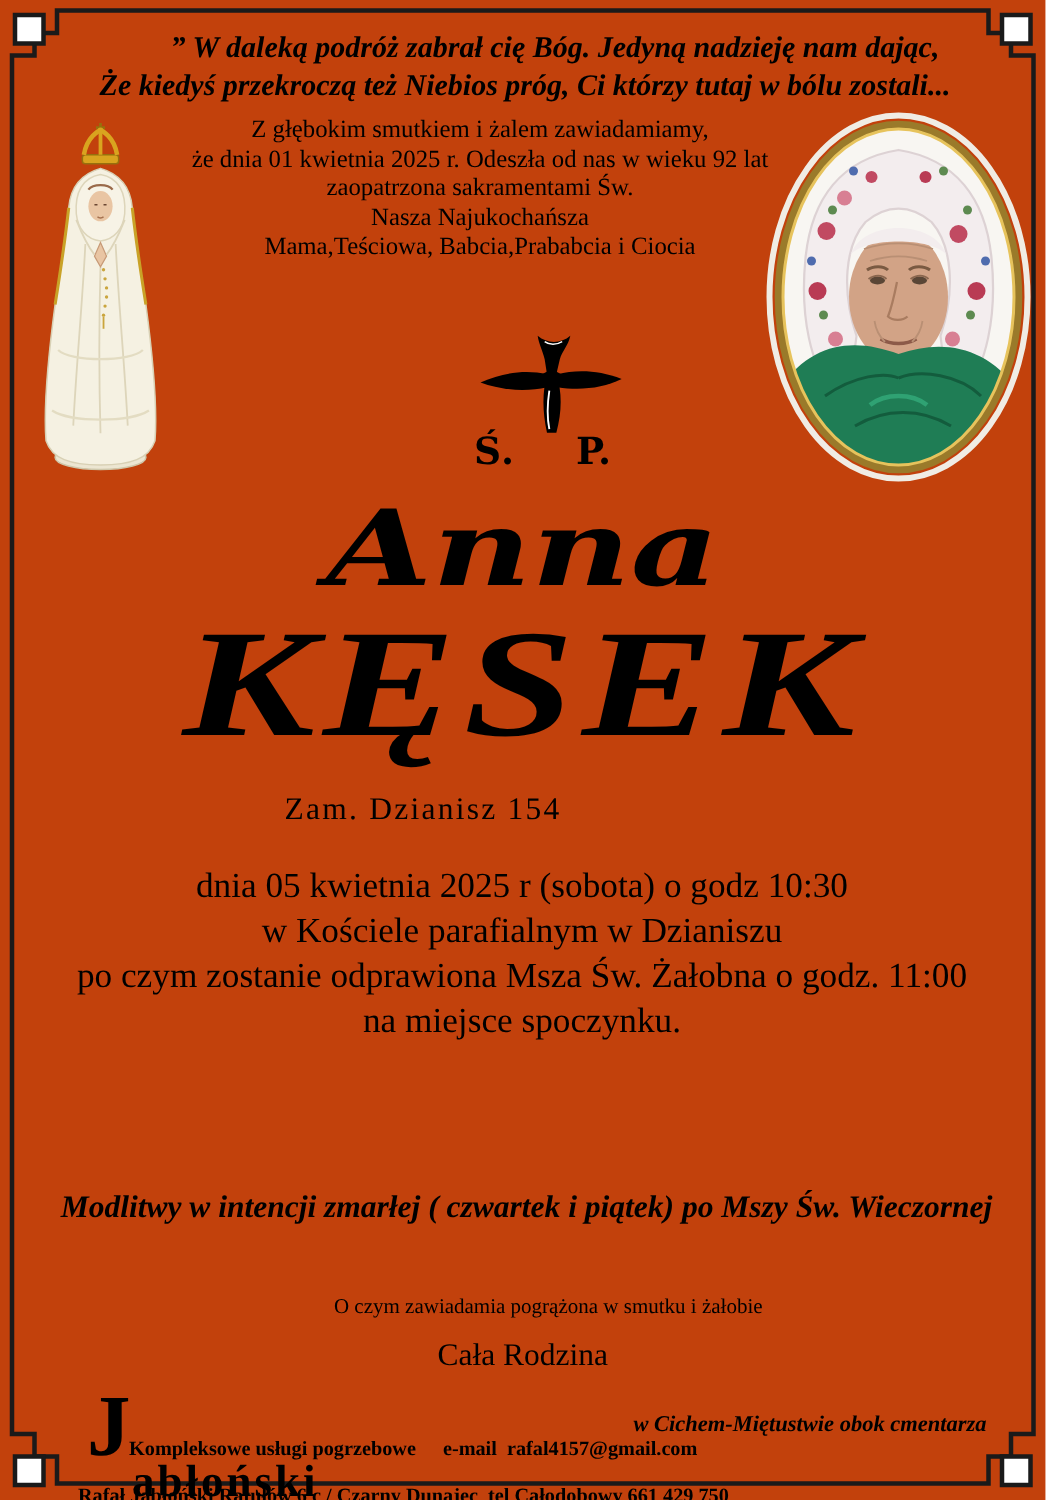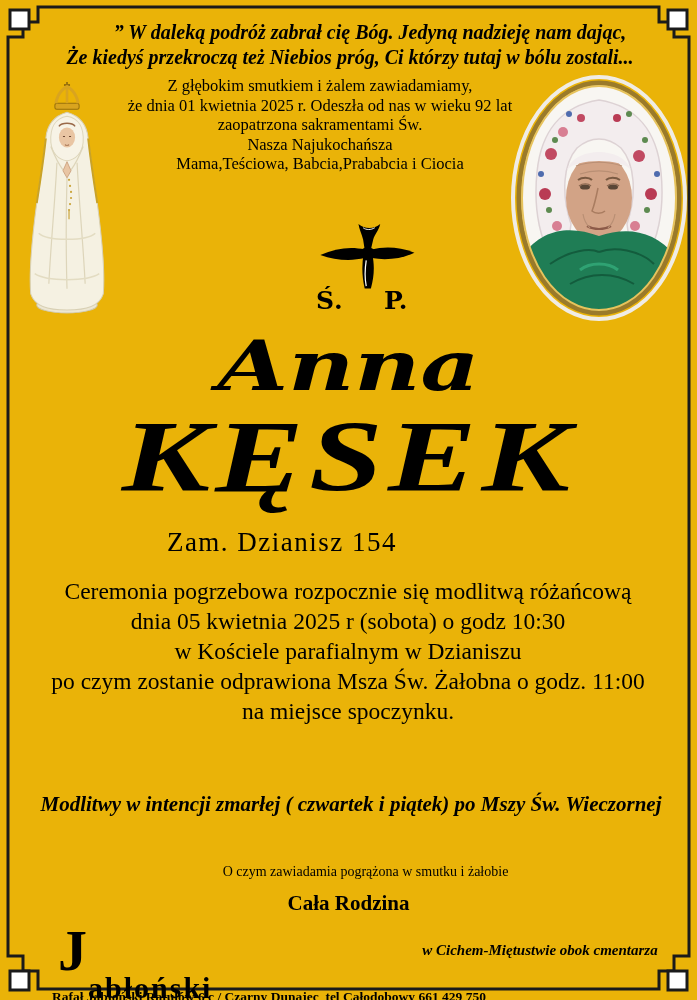--- a/index.html
+++ b/index.html
@@ -1,19 +1,19 @@
 <!DOCTYPE html>
 <html lang="pl"><head>
 <meta charset="utf-8">
 <style>
   html,body{margin:0;padding:0;background:#ffffff;}
   .page{
     position:relative;
     width:697px;height:1000px;
-    background:#eab308;
+    background:#c2410c;
     font-family:"Liberation Serif", serif;
     color:#000;
     overflow:hidden;
   }
   .abs{position:absolute;}
   .center{text-align:center;}
   .nowrap{white-space:nowrap;}
   .pre{white-space:pre-wrap;}
 
   .frame-svg{position:absolute;left:0;top:0;}
@@ -38,28 +38,28 @@
     font-size:70px;line-height:80px;
     transform:scaleX(1.3);transform-origin:center;
   }
   .last-name{
     left:0;top:398px;width:697px;
     font-weight:bold;font-style:italic;
     font-size:102px;line-height:118px;
     letter-spacing:4px;
     transform:scaleX(1.3);transform-origin:center;
   }
-  .residence{left:0;top:527px;width:564px;font-size:27px;letter-spacing:1.5px;}
+  .residence{left:0;top:527px;width:564px;font-size:21px;letter-spacing:1.5px;}
 
   .ceremony{left:18px;top:576px;width:660px;font-size:23.5px;line-height:30px;}
 
   .prayers{left:8px;top:789px;width:686px;font-weight:bold;font-style:italic;font-size:21px;line-height:30px;}
 
   .closing1{left:0;top:864px;width:697px;font-size:14px;margin-left:17px;}
-  .closing2{left:0;top:891px;width:697px;font-size:21px;font-weight:bold;}
+  .closing2{left:0;top:891px;width:697px;font-size:21px;font-weight:normal;}
 
   .brand-j{left:58px;top:922px;font-size:58px;line-height:58px;font-weight:bold;}
   .brand-rest{left:88px;top:928px;font-size:30px;line-height:32px;font-weight:bold;letter-spacing:2px;margin-top:44px;}
   .services-row{left:86px;top:958px;font-size:13.5px;font-weight:bold;}
   .services-row .email{margin-left:18px;}
   .address{left:52px;top:973px;font-size:13.5px;font-weight:bold;margin-top:16px;}
 
   .footer-right{left:400px;top:940px;width:280px;text-align:center;font-weight:bold;font-style:italic;font-size:16px;line-height:21px;}
   .footer-right .fr2{font-size:15px;}
 </style>
@@ -181,35 +181,37 @@
     </svg>
   </div>
   <span class="abs sp sp-l">Ś.</span>
   <span class="abs sp sp-r">P.</span>
 
   <div class="abs first-name center nowrap">Anna</div>
   <div class="abs last-name center nowrap">KĘSEK</div>
   <div class="abs residence center nowrap">Zam. Dzianisz 154</div>
 
   <div class="abs ceremony center">
-    <div class="nowrap">Ceremonia pogrzebowa rozpocznie się modlitwą różańcową</div>
     <div class="nowrap">dnia 05 kwietnia 2025 r (sobota) o godz 10:30</div>
     <div class="nowrap">w Kościele parafialnym w Dzianiszu</div>
     <div class="nowrap">po czym zostanie odprawiona Msza Św. Żałobna o godz. 11:00</div>
     <div class="nowrap">na miejsce spoczynku.</div>
   </div>
 
   <div class="abs prayers center">
     <div class="nowrap">Modlitwy w intencji zmarłej ( czwartek i piątek) po Mszy Św. Wieczornej</div>
   </div>
 
   <div class="abs closing1 center nowrap">O czym zawiadamia pogrążona w smutku i żałobie</div>
   <div class="abs closing2 center nowrap">Cała Rodzina</div>
 
   <div class="abs brand-j">J</div>
   <div class="abs brand-rest">abłoński</div>
+  <div class="abs services-row nowrap">
+    <span>Kompleksowe usługi pogrzebowe</span><span class="email pre">e-mail  rafal4157@gmail.com</span>
+  </div>
   <div class="abs address nowrap pre">Rafał Jabłoński Ratułów 6 c / Czarny Dunajec  tel Całodobowy 661 429 750</div>
 
   <div class="abs footer-right">
     <div class="fr2 nowrap">w Cichem-Miętustwie obok cmentarza</div>
   </div>
 
 </div>
 
 </body></html>

